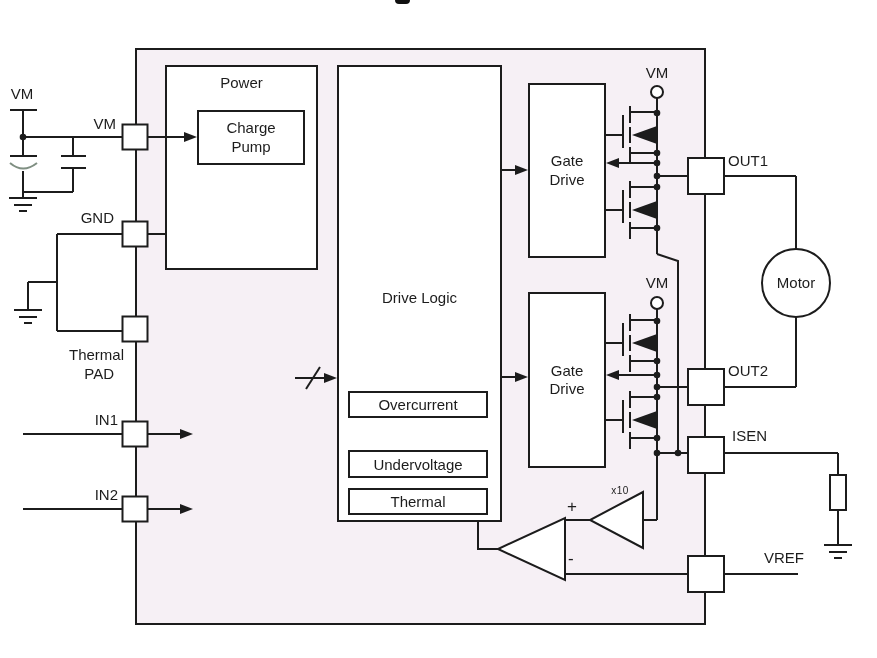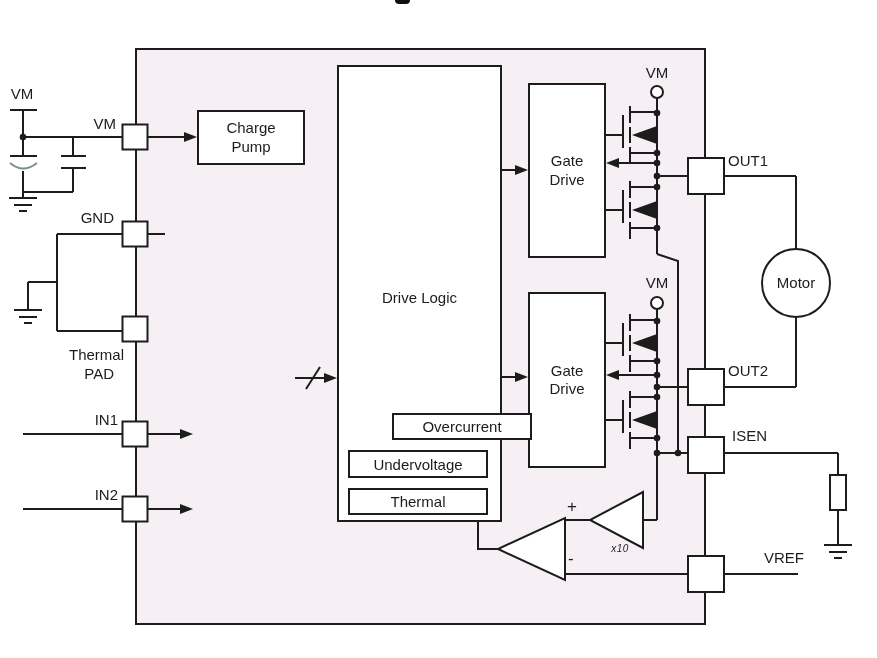--- a/index.html
+++ b/index.html
@@ -32,21 +32,21 @@
   .flex-center{display:flex;flex-direction:column;align-items:center;justify-content:center;}
   .power{left:165px;top:65px;width:153px;height:205px;}
   .power .blk-label{margin-top:7px;}
   .charge{left:197px;top:110px;width:108px;height:55px;}
   .core{left:337px;top:65px;width:165px;height:457px;}
   .core-title{position:absolute;left:0;top:222px;width:100%;text-align:center;font-size:15px;}
   .control{left:193px;top:313px;width:102px;height:237px;}
   .gd1{left:528px;top:83px;width:78px;height:175px;}
   .gd2{left:528px;top:292px;width:78px;height:176px;}
   .mon{left:348px;width:140px;height:27px;font-size:15px;}
-  .mon-oc{top:413px;margin-left:44px;}
+  .mon-oc{top:391px;}
   .mon-uv{top:450px;height:28px;}
   .mon-th{top:488px;}
   .wires{position:absolute;left:0;top:0;pointer-events:none;}
   .wires line,.wires path,.wires polyline{stroke:var(--line);stroke-width:2;fill:none;}
   .wires polygon.ah{fill:var(--line);stroke:none;}
   .wires circle.dot{fill:var(--line);stroke:none;}
   .wires circle.term{fill:#fff;stroke:var(--line);stroke-width:2;}
   .wires rect.pin{fill:#fff;stroke:var(--line);stroke-width:2;}
   .wires rect.res{fill:#fff;stroke:var(--line);stroke-width:2;}
   .wires polygon.tri{fill:#fff;stroke:var(--line);stroke-width:2;stroke-linejoin:miter;}
@@ -59,20 +59,23 @@
 </style>
 </head>
 <body>
 
 <div class="stage">
 
   <div class="title-frag"></div>
 
   <div class="ic-body"></div>
 
+  <div class="block power">
+    <div class="blk-label">Power</div>
+  </div>
   <div class="block charge flex-center">
     <div class="blk-label">Charge</div>
     <div class="blk-label">Pump</div>
   </div>
   <div class="block core">
     <div class="core-title">Drive Logic</div>
   </div>
   <div class="block gd1 flex-center">
     <div class="blk-label">Gate</div>
     <div class="blk-label">Drive</div>
@@ -243,16 +246,16 @@
   <div class="lbl r" style="left:74px;top:411px;width:44px;">IN1</div>
   <div class="lbl r" style="left:74px;top:486px;width:44px;">IN2</div>
   <div class="lbl" style="left:728px;top:152px;">OUT1</div>
   <div class="lbl" style="left:728px;top:362px;">OUT2</div>
   <div class="lbl" style="left:732px;top:427px;">ISEN</div>
   <div class="lbl" style="left:764px;top:549px;">VREF</div>
   <div class="lbl c" style="left:639px;top:64px;width:36px;">VM</div>
   <div class="lbl c" style="left:639px;top:274px;width:36px;">VM</div>
   <div class="lbl sign" style="left:567px;top:497px;">+</div>
   <div class="lbl sign" style="left:568px;top:549px;">-</div>
-  <div class="lbl gain c" style="left:601px;top:543px;width:38px;font-style:italic;">x10</div>
+  <div class="lbl gain c" style="left:601px;top:485px;width:38px;">x10</div>
   <div class="lbl c" style="left:760px;top:274px;width:72px;">Motor</div>
 
 </div>
 
 </body></html>

